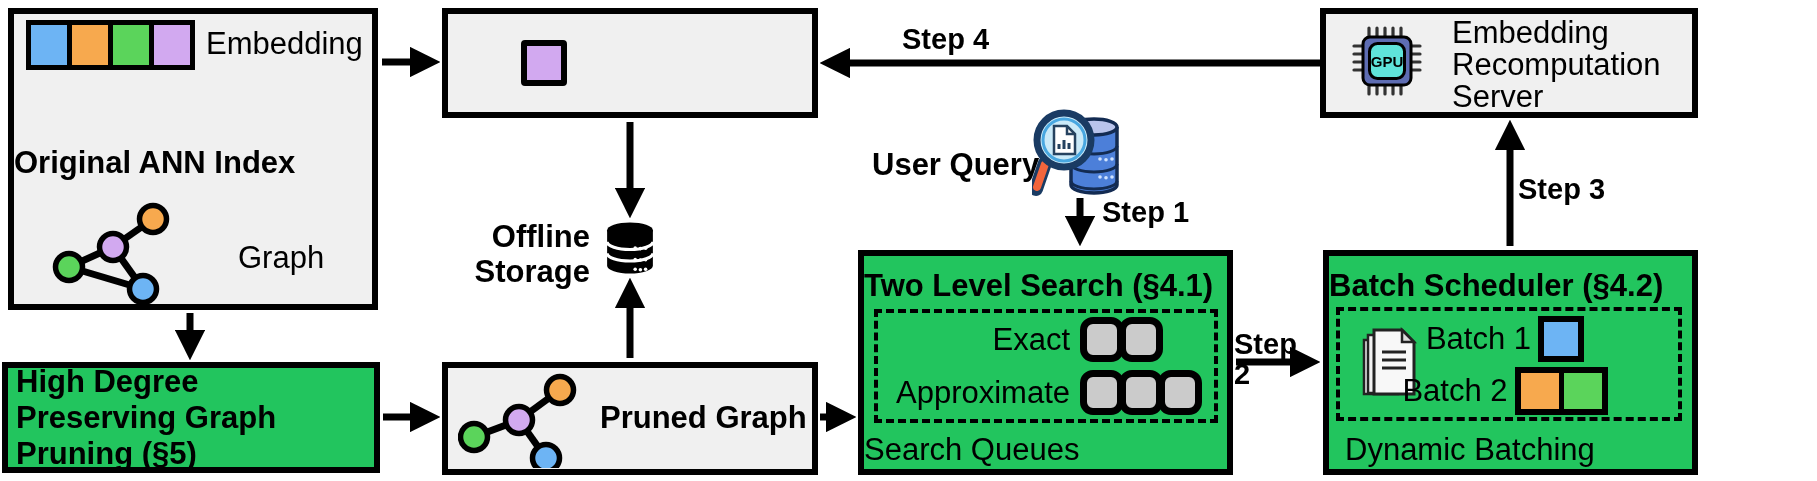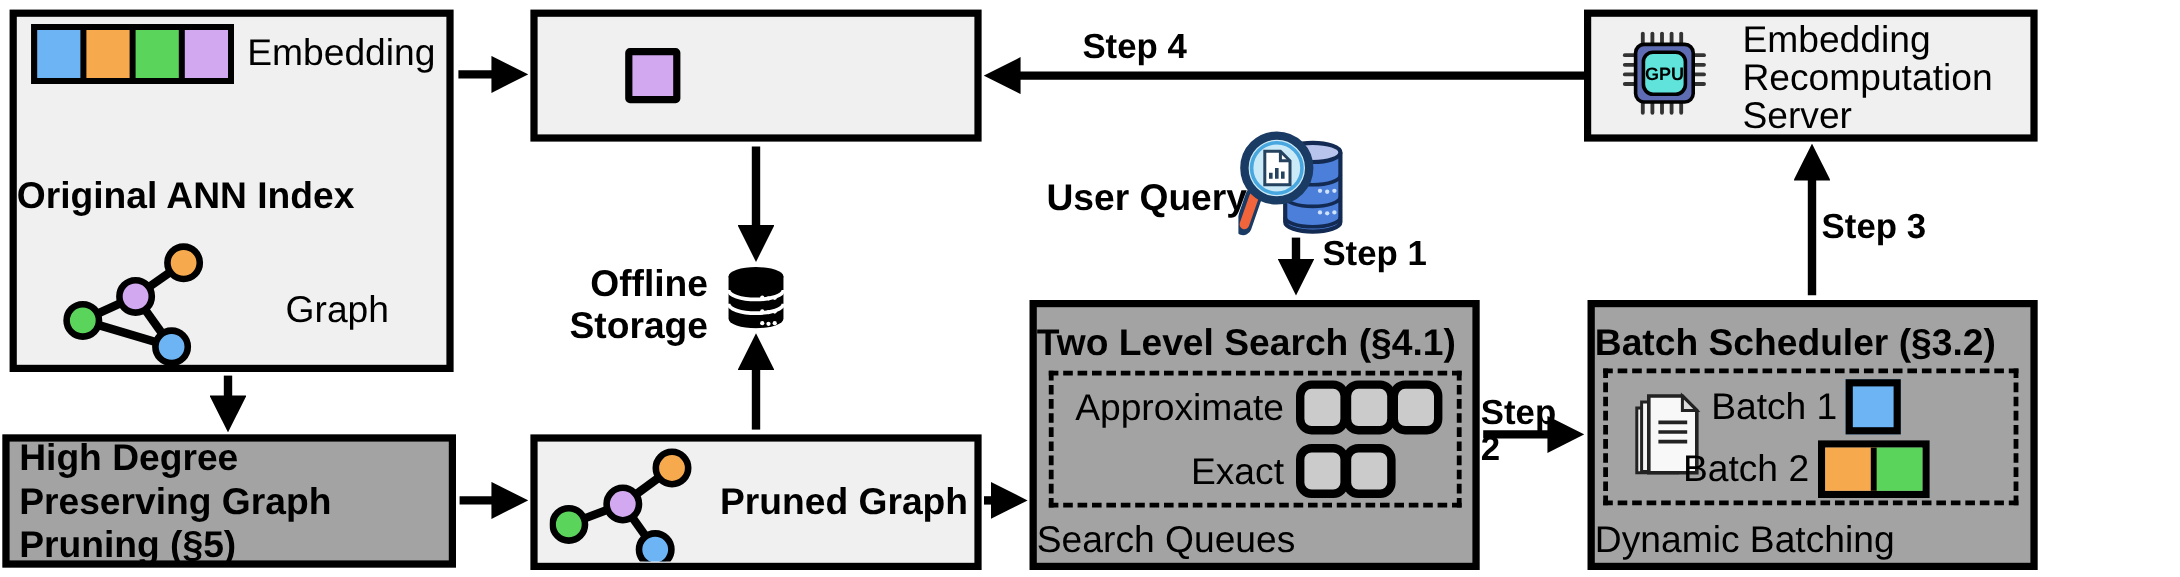--- a/index.html
+++ b/index.html
@@ -3,21 +3,21 @@
 <meta charset="utf-8">
 <style>
   html,body{margin:0;padding:0;background:#fff;}
   .canvas{
     position:relative;width:1817px;height:481px;background:#ffffff;
     font-family:"Liberation Sans",sans-serif;color:#000;overflow:hidden;
   }
   .abs{position:absolute;}
   .box{position:absolute;border:6px solid #000;box-sizing:border-box;}
   .light{background:#F0F0F0;}
-  .dark{background:#a3a3a3;}
+  .dark{background:#22c55e;}
   .t{font-size:31px;line-height:36px;white-space:pre-line;}
   .b{font-weight:bold;}
   .step{font-size:29px;font-weight:bold;line-height:30px;}
   .center{}
   .right{text-align:right;}
   
   .strip{display:flex;gap:5px;background:#000;border:5px solid #000;}
   .strip .cell{width:36px;height:40px;}
   
   .sq{border:6px solid #000;box-sizing:content-box;}
@@ -173,40 +173,40 @@
 
   <div class="abs step center" style="left:902px;top:24px;width:200px;z-index:6;">Step 4</div>
   <div class="abs step" style="left:1102px;top:197px;z-index:6;">Step 1</div>
   <div class="abs step center" style="left:1234px;top:329px;width:84px;z-index:6;">Step 2</div>
   <div class="abs step" style="left:1518px;top:174px;z-index:6;">Step 3</div>
 
   <div class="box dark" style="left:858px;top:250px;width:375px;height:225px;">
     <div class="abs t b center" style="left:0;top:12px;width:363px;">Two Level Search (§4.1)</div>
     <div class="dashed" style="left:10px;top:53px;width:344px;height:114px;">
       <div class="srow">
+        <div class="lbl t">Exact</div>
+        <div class="qrow">
+          <div class="qslot"></div>
+          <div class="qslot"></div>
+        </div>
+      </div>
+      <div class="srow">
         <div class="lbl t">Approximate</div>
         <div class="qrow">
           <div class="qslot"></div>
           <div class="qslot"></div>
           <div class="qslot"></div>
         </div>
       </div>
-      <div class="srow">
-        <div class="lbl t">Exact</div>
-        <div class="qrow">
-          <div class="qslot"></div>
-          <div class="qslot"></div>
-        </div>
-      </div>
     </div>
     <div class="abs t center" style="left:0;top:176px;width:363px;">Search Queues</div>
   </div>
 
   <div class="box dark" style="left:1323px;top:250px;width:375px;height:225px;">
-    <div class="abs t b center" style="left:0;top:12px;width:363px;">Batch Scheduler (§3.2)</div>
+    <div class="abs t b center" style="left:0;top:12px;width:363px;">Batch Scheduler (§4.2)</div>
     <div class="dashed" style="left:7px;top:51px;width:346px;height:114px;">
       <svg class="abs" style="left:18px;top:14px;" width="62" height="78" viewBox="0 0 62 76">
         <path d="M6 14 h34 v54 h-34 z" fill="#EFEFEF" stroke="#222" stroke-width="2.5"></path>
         <path d="M10 9 h36 v58 h-36 z" fill="#F3F3F3" stroke="#222" stroke-width="2.5"></path>
         <path d="M16 4 h28 l12 12 v52 h-40 z" fill="#F8F8F8" stroke="#222" stroke-width="3"></path>
         <path d="M44 4 l12 12 h-12 z" fill="#DCDCDC" stroke="#222" stroke-width="2.5"></path>
         <g stroke="#222" stroke-width="3">
           <line x1="24" y1="26" x2="48" y2="26"></line>
           <line x1="24" y1="34" x2="48" y2="34"></line>
           <line x1="24" y1="42" x2="48" y2="42"></line>
@@ -217,21 +217,21 @@
         <div class="sq" style="width: 34px; height: 34px; background-color: rgb(109, 180, 244);"></div>
       </div>
       <div class="brow" style="top:54px;padding-right:16px;">
         <div class="t">Batch 2</div>
         <div class="pair">
           <div class="cell" style="border-right: 5px solid rgb(0, 0, 0); background-color: rgb(247, 169, 78);"></div>
           <div class="cell" style="background-color: rgb(91, 212, 91);"></div>
         </div>
       </div>
     </div>
-    <div class="abs t center" style="left:0;top:176px;width:332px;">Dynamic Batching</div>
+    <div class="abs t center" style="left:16px;top:176px;width:332px;">Dynamic Batching</div>
   </div>
 
   <div class="box dark" style="left:2px;top:362px;width:378px;height:111px;display:flex;align-items:center;justify-content:center;">
     <div class="t b center" style="width:350px;">High Degree Preserving Graph Pruning (§5)</div>
   </div>
 
   <div class="box light" style="left:442px;top:362px;width:376px;height:113px;font-weight:bold;">
     <svg class="abs" style="left:10px;top:2px;" width="124" height="98" viewBox="0 0 124 98">
       <g stroke="#000" stroke-width="7">
         <line x1="102" y1="20" x2="61" y2="50"></line>

